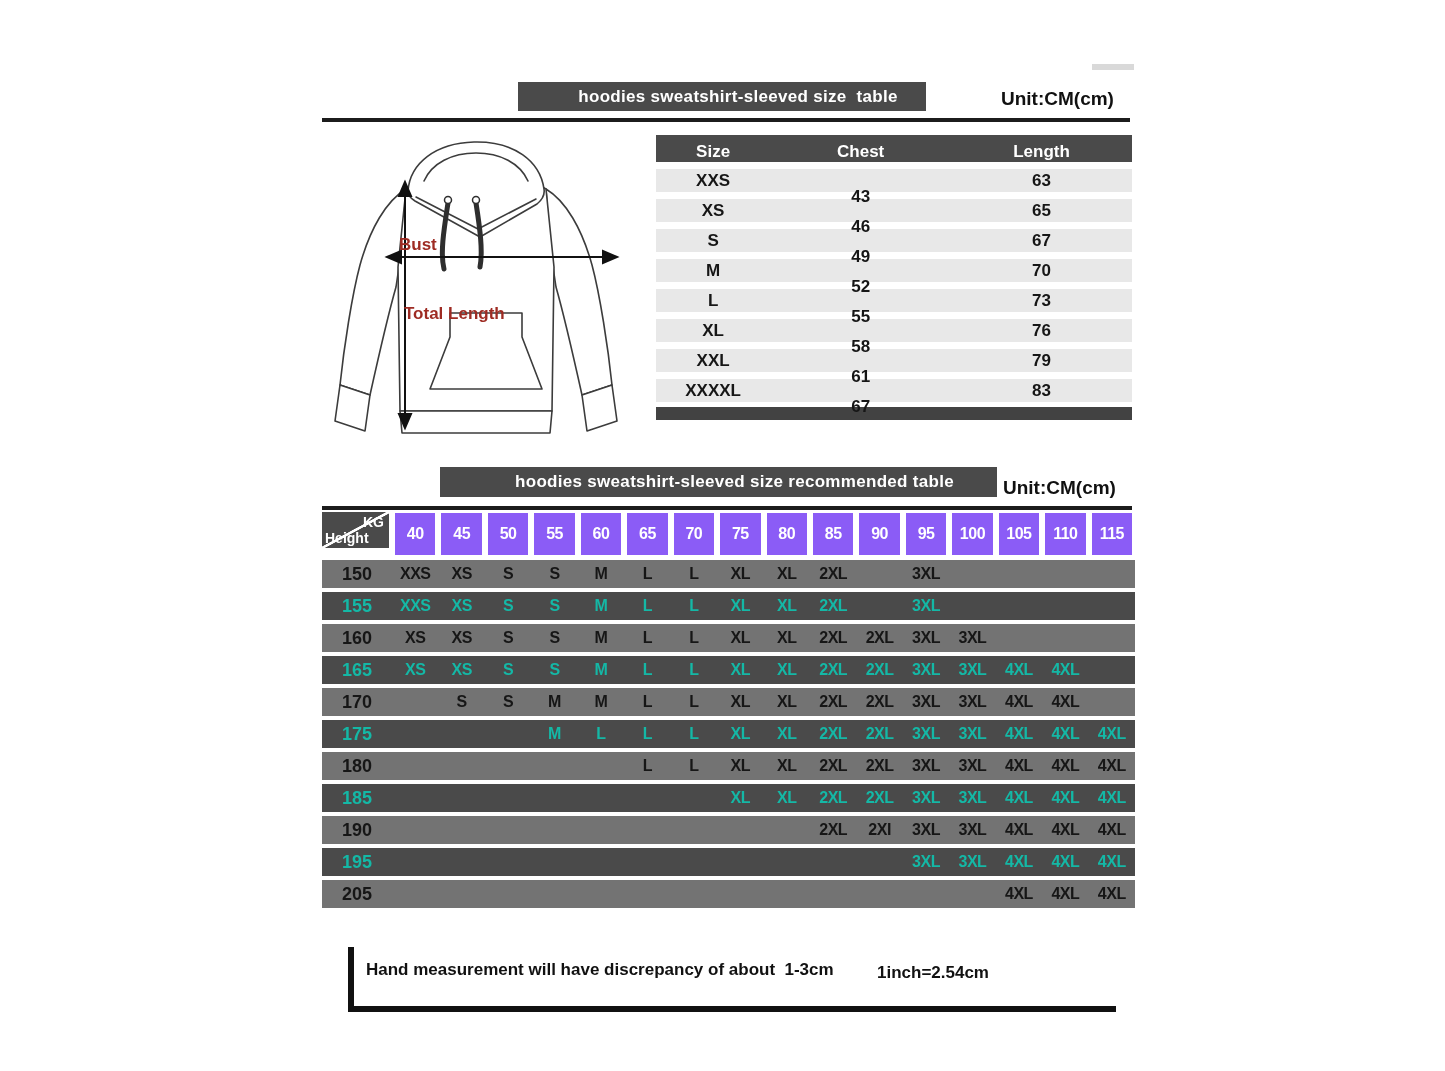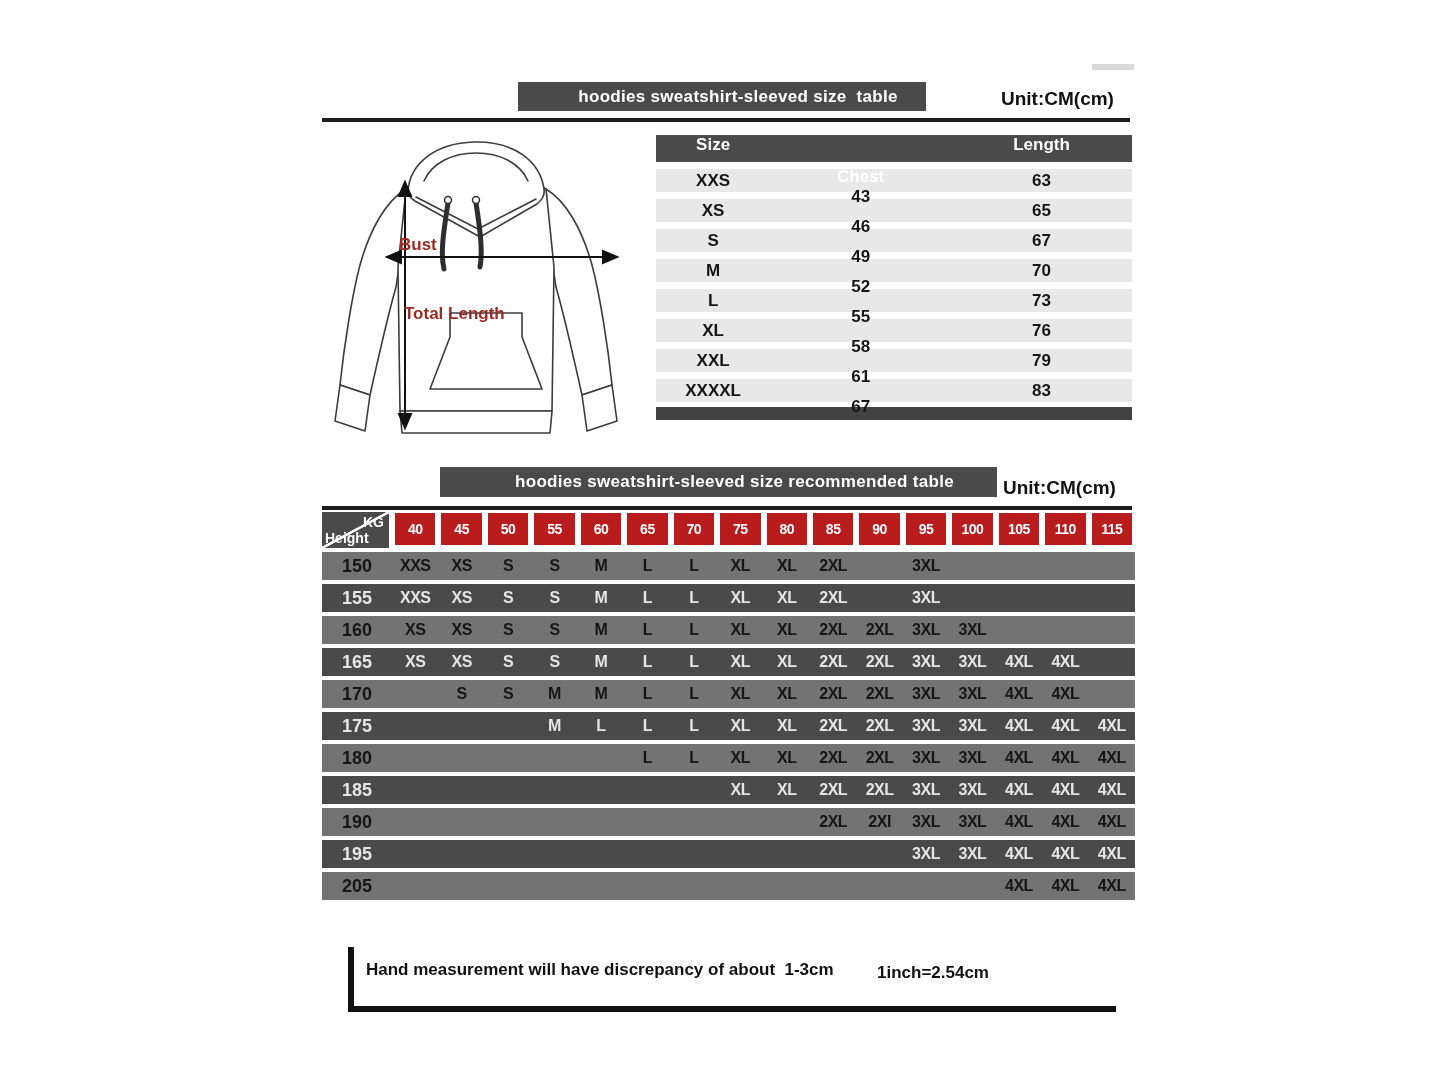--- a/index.html
+++ b/index.html
@@ -15,40 +15,40 @@
   #title2 { left:440px; top:467px; width:557px; height:30px; }
   .unit { position:absolute; font-size:19px; color:#111; white-space:pre; }
   #unit1 { left:1001px; top:88px; }
   #unit2 { left:1003px; top:477px; }
   .rule { position:absolute; height:4px; background:#1c1c1c; }
   #rule1 { left:322px; top:118px; width:808px; }
   #rule2 { left:322px; top:506px; width:810px; }
 
   
   #size-table { position:absolute; left:656px; top:135px; width:476px; }
-  .st-head { display:flex; background:#4a4a4a; color:#fff; height:27px; align-items:flex-start; margin-bottom:7px; }
+  .st-head { display:flex; background:#4a4a4a; color:#fff; height:27px; align-items:flex-end; margin-bottom:7px; }
   .st-row { display:flex; background:#e8e8e8; height:23px; align-items:center; margin-bottom:7px; }
   .c-size { width:24%; text-align:center; }
   .c-chest { width:38%; text-align:center;margin-top:32px; }
   .c-length { width:38%; text-align:center; }
   .st-head div { font-size:17px; }
   .st-row div { font-size:17px; color:#161616; }
   .st-bottom-bar { height:13px; background:#424242; margin-top:-2px; }
 
   
   #rec-table { position:absolute; left:322px; top:512px; width:813px; }
   .mgrid { display:grid; grid-template-columns:70px repeat(16, 1fr); }
   .corner { position:relative; height:36px; margin-right:3px; color:#fff;
             background:linear-gradient(to bottom right, #4a4a4a 47.5%, #ffffff 48.5%, #ffffff 51.5%, #4a4a4a 52.5%); }
   .corner .kg { position:absolute; top:2px; right:5px; font-size:14px; }
   .corner .hgt { position:absolute; bottom:2px; left:3px; font-size:14px; }
-  .whead { background:#b91c1c; color:#fff; height:32px; margin:1px 3px; display:flex; align-items:center; justify-content:center; font-size:14px; letter-spacing:-0.5px; }
+  .whead { background:#8b5cf6; color:#fff; height:42px; margin:1px 3px; display:flex; align-items:center; justify-content:center; font-size:16px; letter-spacing:-0.5px; }
   .mrow { height:28px; margin-top:4px; align-items:center; }
   .mrow.light { background:#737373; color:#161616; }
-  .mrow.dark { background:#4a4a4a; color:#e5e5e5; }
+  .mrow.dark { background:#4a4a4a; color:#14b8a6; }
   .hlabel { font-size:18px; text-align:center; }
   .mcell { font-size:16px; text-align:center; letter-spacing:-0.5px; }
 
   
   .f-vbar { position:absolute; left:348px; top:947px; width:6px; height:65px; background:#111; }
   .f-hbar { position:absolute; left:348px; top:1006px; width:768px; height:6px; background:#111; }
   #f-note { position:absolute; left:366px; top:960px; font-size:17px; white-space:pre; color:#111; }
   #f-conv { position:absolute; left:877px; top:963px; font-size:17px; white-space:pre; color:#111; }
 
   

